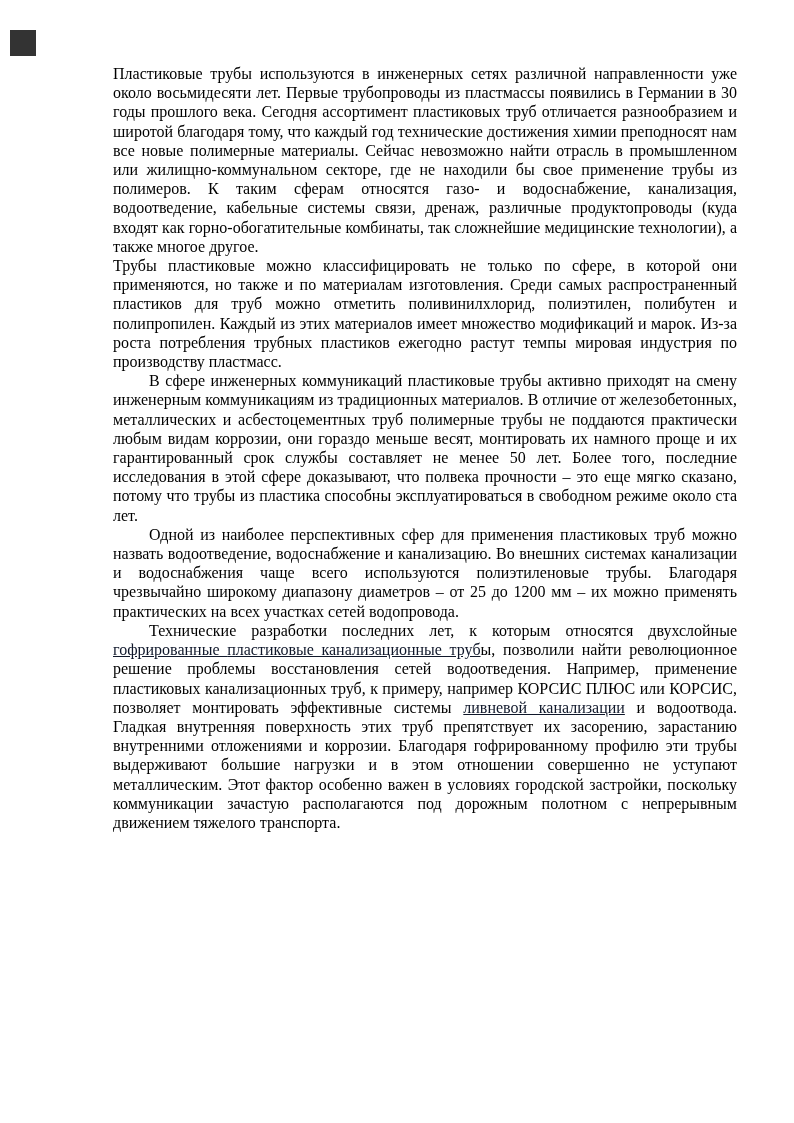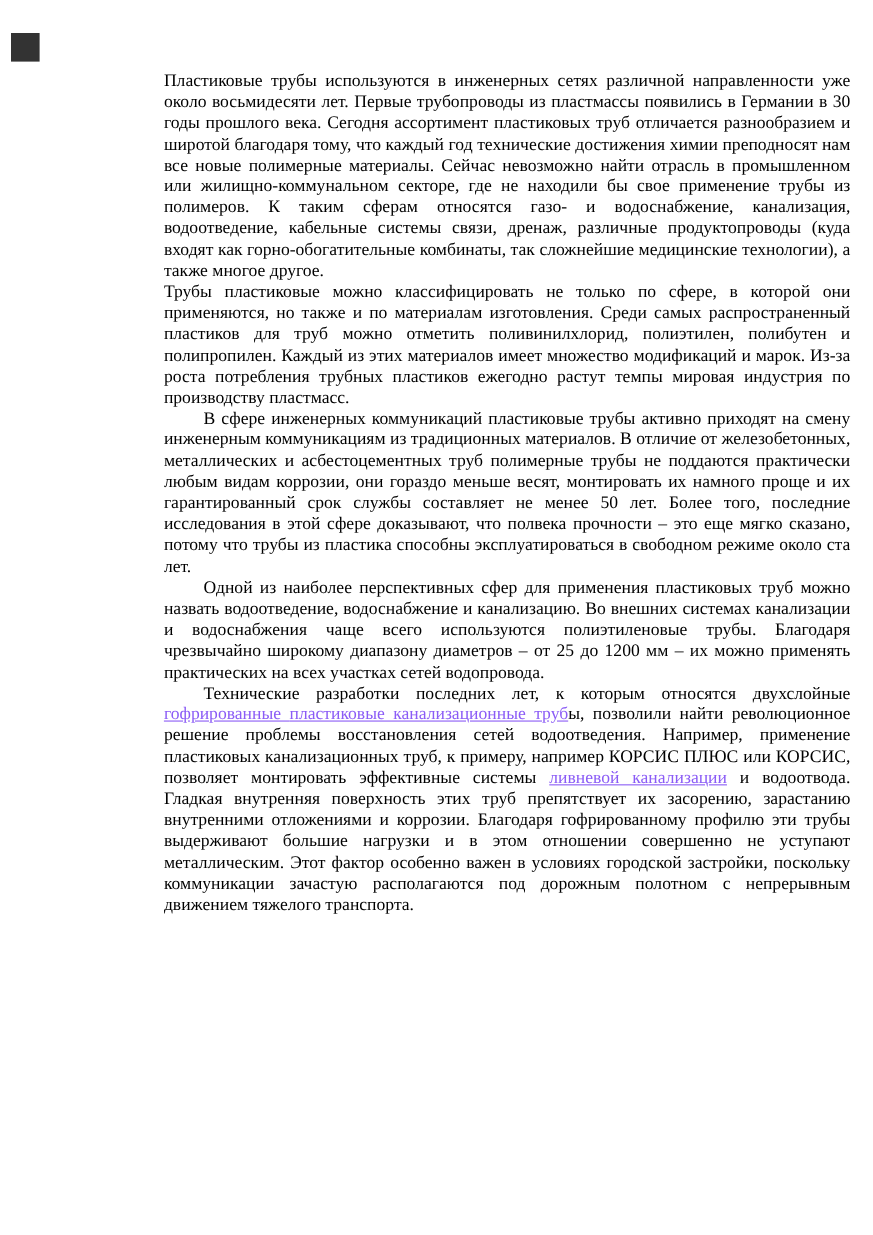--- a/index.html
+++ b/index.html
@@ -25,34 +25,33 @@
   .content {
     position: absolute;
     left: 113px;
     top: 64px;
     width: 624px;
     color: #000000;
     font-family: "Liberation Serif", "DejaVu Serif", serif;
     font-size: 16px;
     line-height: 19.2px;
     text-align: justify;
-    margin-left: 36px;
   }
   .content p {
     margin: 0;
     padding: 0;
   }
   .content p.indent {
     text-indent: 36px;
   }
   .b {
     font-weight: normal;
   }
   .link {
-    color: #8b5cf6;
+    color: #0f172a;
     text-decoration: underline;
     cursor: pointer;
   }
 </style>
 </head>
 <body>
 
 <div class="page">
 
   <div class="corner-artifact"></div>

